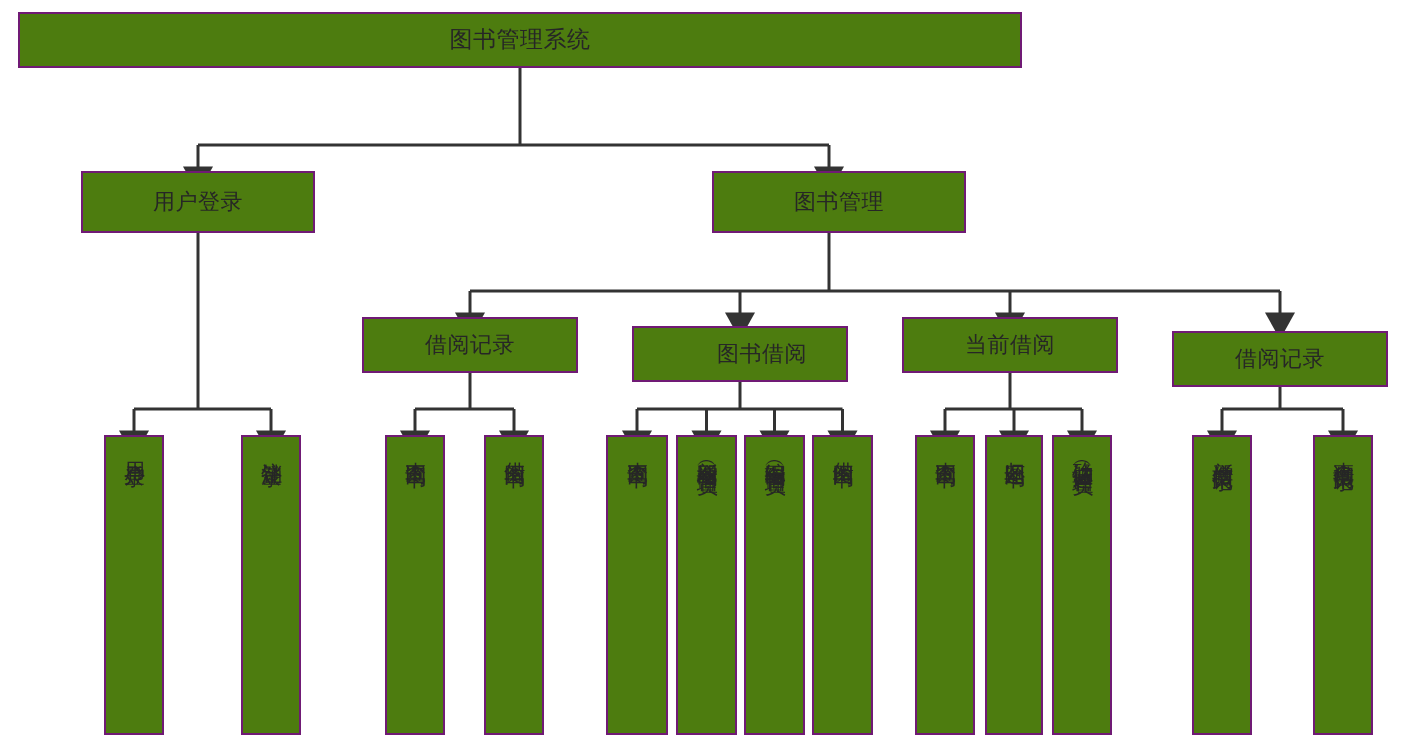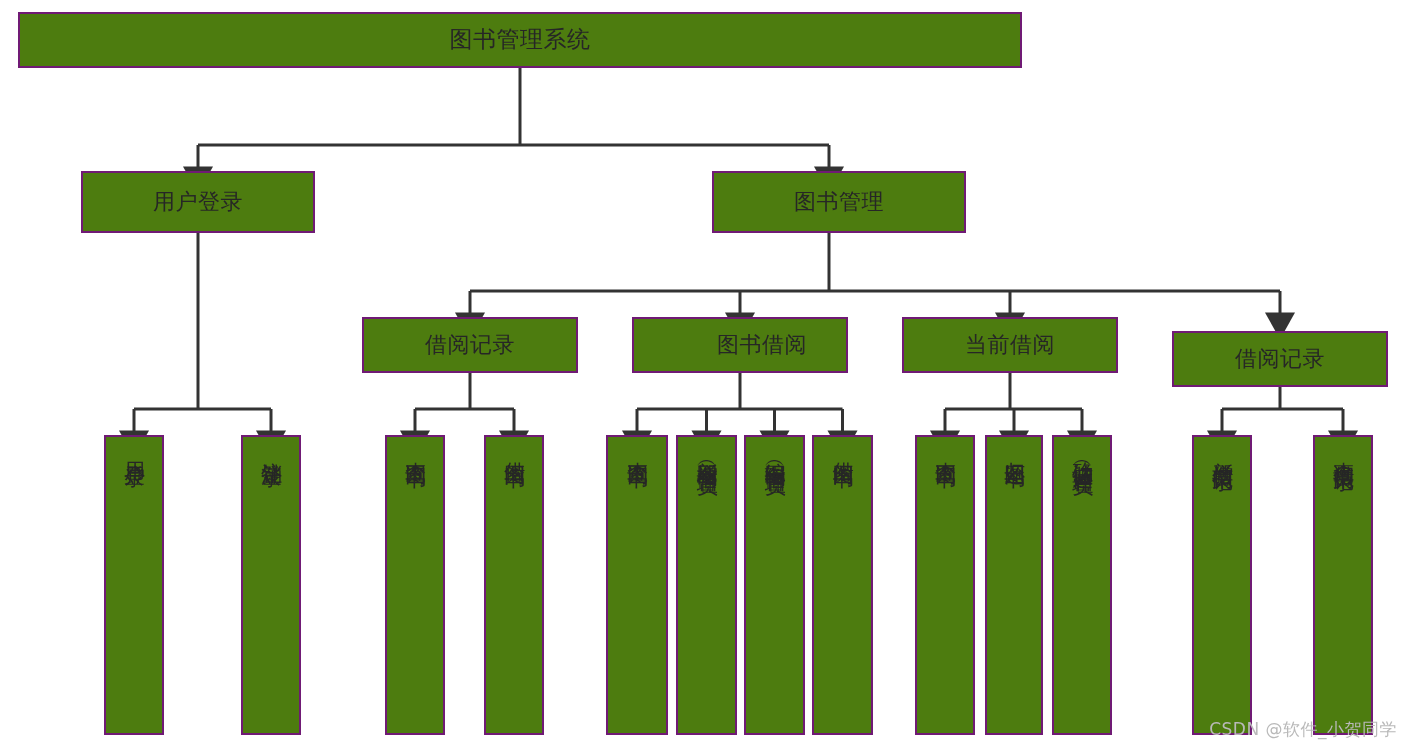--- a/index.html
+++ b/index.html
@@ -126,21 +126,21 @@
       </div>
       <div class="node horiz" style="left: 81px; top: 171px; width: 234px; height: 62px;">
         <span class="lbl">用户登录</span>
       </div>
       <div class="node horiz" style="left: 712px; top: 171px; width: 254px; height: 62px;">
         <span class="lbl">图书管理</span>
       </div>
       <div class="node horiz" style="left: 362px; top: 317px; width: 216px; height: 56px;">
         <span class="lbl">借阅记录</span>
       </div>
-      <div class="node horiz" style="left: 632px; top: 317px; width: 216px; height: 56px; padding-left: 44px;">
+      <div class="node horiz" style="left: 632px; top: 326px; width: 216px; height: 56px; padding-left: 44px;">
         <span class="lbl">图书借阅</span>
       </div>
       <div class="node horiz" style="left: 902px; top: 317px; width: 216px; height: 56px;">
         <span class="lbl">当前借阅</span>
       </div>
       <div class="node horiz" style="left: 1172px; top: 331px; width: 216px; height: 56px;">
         <span class="lbl">借阅记录</span>
       </div>
       <div class="node vert" style="left: 104px; top: 435px; width: 60px; height: 300px;">
         <span class="lbl">用户登录</span>
@@ -176,14 +176,13 @@
         <span class="lbl">确认归还（管理员）</span>
       </div>
       <div class="node vert" style="left: 1192px; top: 435px; width: 60px; height: 300px;">
         <span class="lbl">新增借阅记录</span>
       </div>
       <div class="node vert" style="left: 1313px; top: 435px; width: 60px; height: 300px;">
         <span class="lbl">查询借阅记录</span>
       </div>
     </div>
 
-  <div id="watermark">CSDN @软件_小贺同学</div>
 </div>
 
 </body></html>

